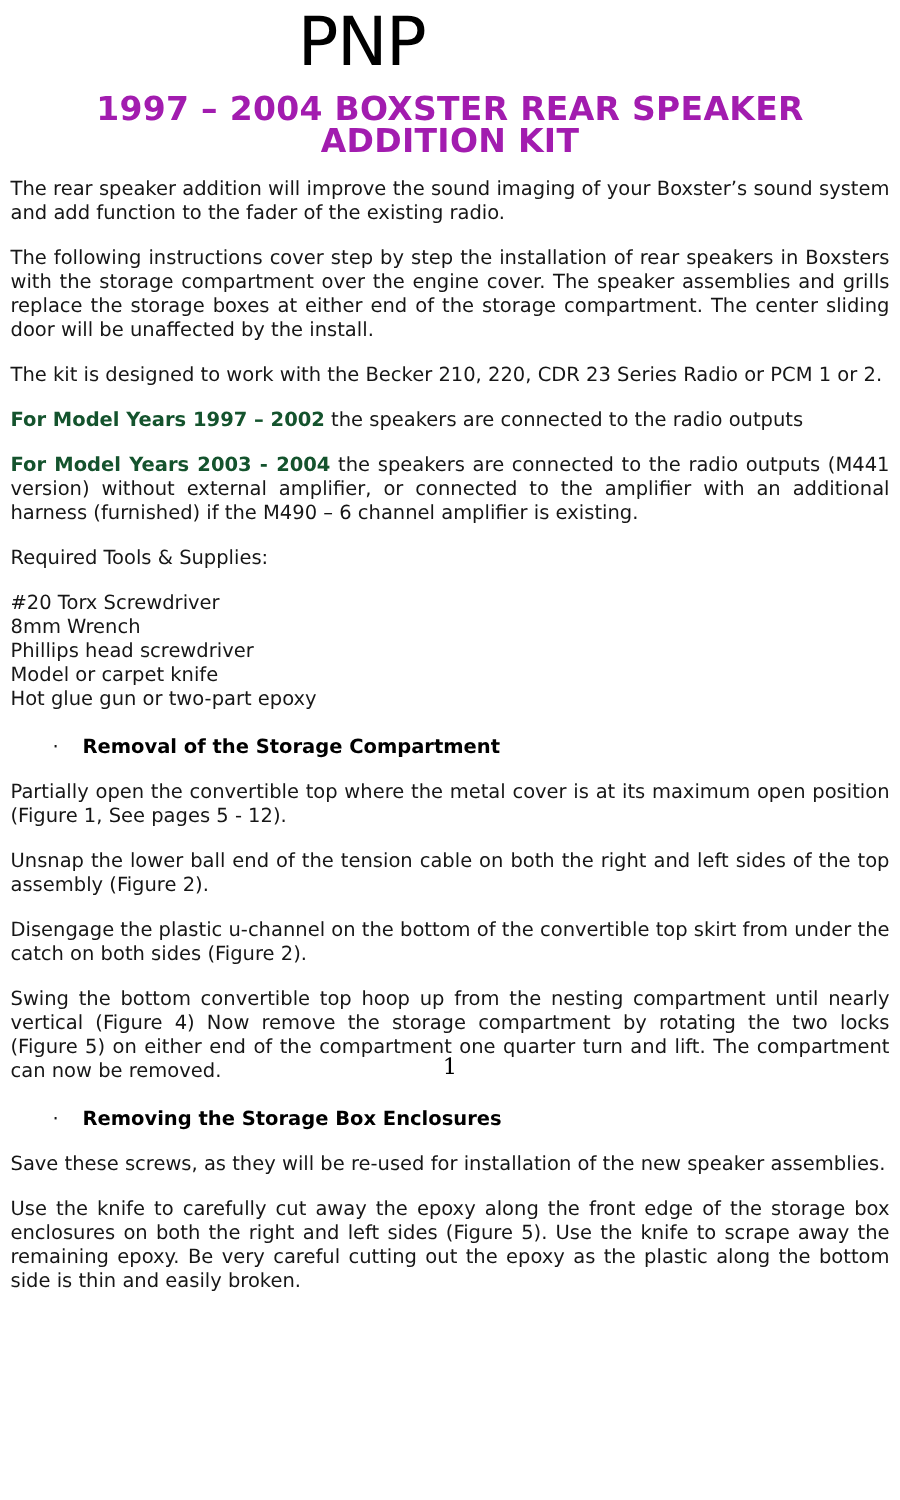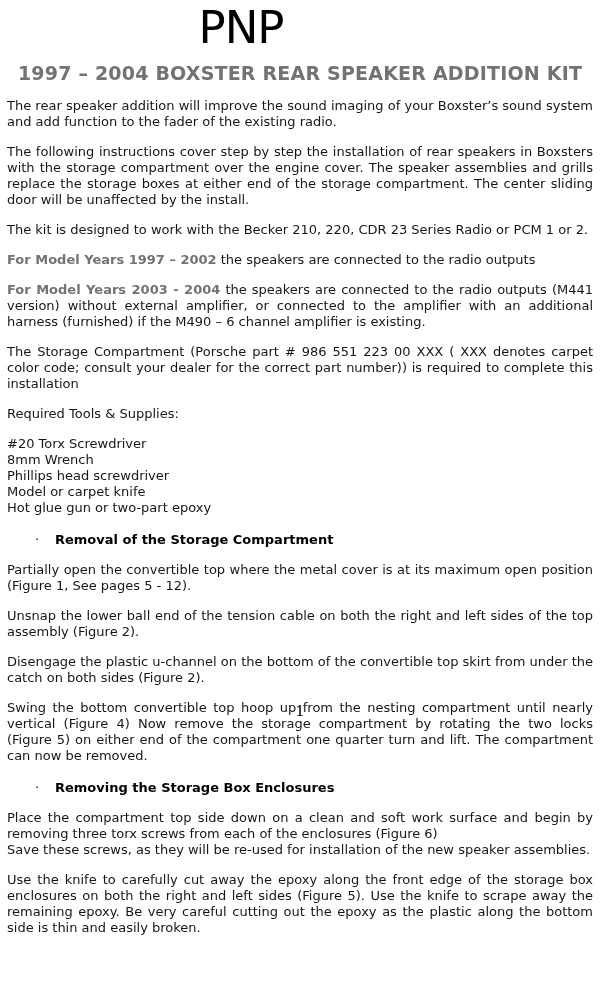--- a/index.html
+++ b/index.html
@@ -28,32 +28,32 @@
     line-height: 52px;
     font-weight: 400;
     color: #000;
     text-align: center;
     
     margin: 0 118px 0 0;
     letter-spacing: -1px;
   }
   .doc-heading {
     margin: 9px 0 0 0;
-    font-size: 19px;
+    font-size: 22px;
     line-height: 21px;
     font-weight: bold;
     text-align: center;
     letter-spacing: 0.2px;
-    color: #737373;
+    color: #a21caf;
   }
   .para {
     margin: 14px 0 0 0;
     text-align: justify;
   }
-  .para b { color: #737373; }
+  .para b { color: #14532d; }
   .para .line { display: block; }
   #tools { margin-top: 14px; }
   .tools-line { margin: 0; text-align: left; }
   .sec-heading {
     margin: 16px 0 0 0;
     padding-left: 48px;
     position: relative;
     font-weight: bold;
     color: #000;
     text-align: left;
@@ -83,21 +83,20 @@
 
 <div class="page">
   <div class="pnp">PNP</div>
   <h1 class="doc-heading">1997 – 2004 BOXSTER REAR SPEAKER ADDITION KIT</h1>
   <div id="intro">
       <p class="para">The rear speaker addition will improve the sound imaging of your Boxster’s sound system and add function to the fader of the existing radio.</p>
       <p class="para">The following instructions cover step by step the installation of rear speakers in Boxsters with the storage compartment over the engine cover. The speaker assemblies and grills replace the storage boxes at either end of the storage compartment. The center sliding door will be unaffected by the install.</p>
       <p class="para">The kit is designed to work with the Becker 210, 220, CDR 23 Series Radio or PCM 1 or 2.</p>
       <p class="para"><b>For Model Years 1997 – 2002</b> the speakers are connected to the radio outputs</p>
       <p class="para"><b>For Model Years 2003 - 2004</b> the speakers are connected to the radio outputs (M441 version) without external amplifier, or connected to the amplifier with an additional harness (furnished) if the M490 – 6 channel amplifier is existing.</p>
-      <p class="para">The Storage Compartment (Porsche part # 986 551 223 00 XXX ( XXX denotes carpet color code; consult your dealer for the correct part number)) is required to complete this installation</p>
       <p class="para">Required Tools &amp; Supplies:</p>
     </div>
   <div id="tools">
       <div class="tools-line">#20 Torx Screwdriver</div>
       <div class="tools-line">8mm Wrench</div>
       <div class="tools-line">Phillips head screwdriver</div>
       <div class="tools-line">Model or carpet knife</div>
       <div class="tools-line">Hot glue gun or two-part epoxy</div>
     </div>
   <div id="sections">
@@ -109,21 +108,20 @@
         <span class="line">Unsnap the lower ball end of the tension cable on both the right and left sides of the top assembly (Figure 2).</span>
       </p>
       <p class="para indent">
         <span class="line">Disengage the plastic u-channel on the bottom of the convertible top skirt from under the catch on both sides (Figure 2).</span>
       </p>
       <p class="para indent">
         <span class="line">Swing the bottom convertible top hoop up from the nesting compartment until nearly vertical (Figure 4) Now remove the storage compartment by rotating the two locks (Figure 5) on either end of the compartment one quarter turn and lift. The compartment can now be removed.</span>
       </p>
       <div class="sec-heading"><span class="bullet">·</span><span>Removing the Storage Box Enclosures</span></div>
       <p class="para indent">
-        <span class="line">Place the compartment top side down on a clean and soft work surface and begin by removing three torx screws from each of the enclosures (Figure 6)</span>
         <span class="line">Save these screws, as they will be re-used for installation of the new speaker assemblies.</span>
       </p>
       <p class="para indent">
         <span class="line">Use the knife to carefully cut away the epoxy along the front edge of the storage box enclosures on both the right and left sides (Figure 5). Use the knife to scrape away the remaining epoxy. Be very careful cutting out the epoxy as the plastic along the bottom side is thin and easily broken.</span>
       </p>
     </div>
   <div class="footer">1</div>
 </div>
 
 </body></html>

